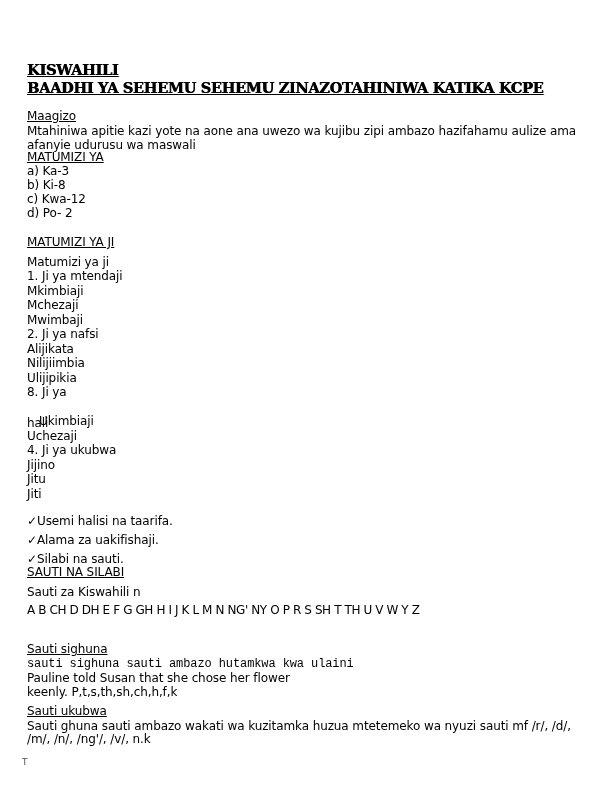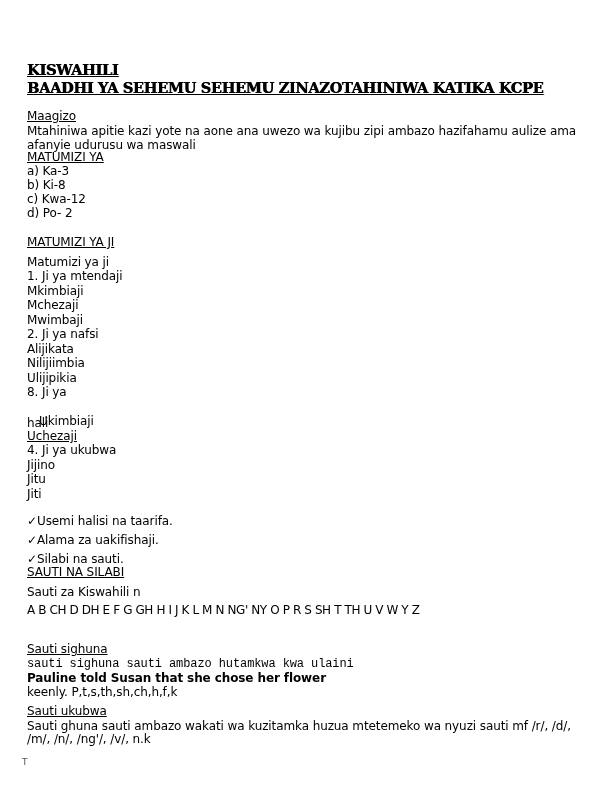--- a/index.html
+++ b/index.html
@@ -38,21 +38,21 @@
   <div class="t" style="top:285px;">Mkimbiaji</div>
   <div class="t" style="top:299px;">Mchezaji</div>
   <div class="t" style="top:314px;">Mwimbaji</div>
   <div class="t" style="top:328px;">2. Ji ya nafsi</div>
   <div class="t" style="top:343px;">Alijikata</div>
   <div class="t" style="top:357px;">Nilijiimbia</div>
   <div class="t" style="top:372px;">Ulijipikia</div>
   <div class="t" style="top:386px;">8. Ji ya</div>
   <div class="t" style="top:401px;margin-top:16px;">hali</div>
   <div class="t" style="top:415px;margin-left:12px;">Ukimbiaji</div>
-  <div class="t" style="top:430px;text-decoration:underline;">Uchezaji</div>
+  <div class="t" style="top:430px;">Uchezaji</div>
   <div class="t" style="top:444px;text-align:right;">4. Ji ya ukubwa</div>
   <div class="t" style="top:459px;">Jijino</div>
   <div class="t" style="top:473px;">Jitu</div>
   <div class="t" style="top:488px;">Jiti</div>
 
   <div class="t" style="top:515px;">
     <span class="tick">✓</span><span>Usemi halisi na taarifa.</span>
   </div>
   <div class="t" style="top:534px;">
     <span class="tick">✓</span><span>Alama za uakifishaji.</span>
@@ -60,20 +60,20 @@
   <div class="t" style="top:553px;">
     <span class="tick">✓</span><span>Silabi na sauti.</span>
   </div>
 
   <div class="t u" style="top:566px;">SAUTI NA SILABI</div>
   <div class="t" style="top:586px;">Sauti za Kiswahili n</div>
   <div class="t" style="top:604px; letter-spacing:-0.4px;">A B CH D DH E F G GH H I J K L M N NG' NY O P R S SH T TH U V W Y Z</div>
 
   <div class="t u" style="top:643px;">Sauti sighuna</div>
   <div class="t" style="top:658px;font-family:Liberation Mono, monospace;">sauti sighuna sauti ambazo hutamkwa kwa ulaini</div>
-  <div class="t" style="top:672px;font-weight:bold;">Pauline told Susan that she chose her flower</div>
+  <div class="t" style="top:672px;">Pauline told Susan that she chose her flower</div>
   <div class="t" style="top:686px;">keenly. P,t,s,th,sh,ch,h,f,k</div>
 
   <div class="t u" style="top:705px;">Sauti ukubwa</div>
   <div class="t wrap" style="top:720px; line-height:13px;">Sauti ghuna sauti ambazo wakati wa kuzitamka huzua mtetemeko wa nyuzi sauti mf /r/, /d/, /m/, /n/, /ng'/, /v/, n.k</div>
 
   <div class="footer-mark">T</div>
 </div>
 
 </body></html>

